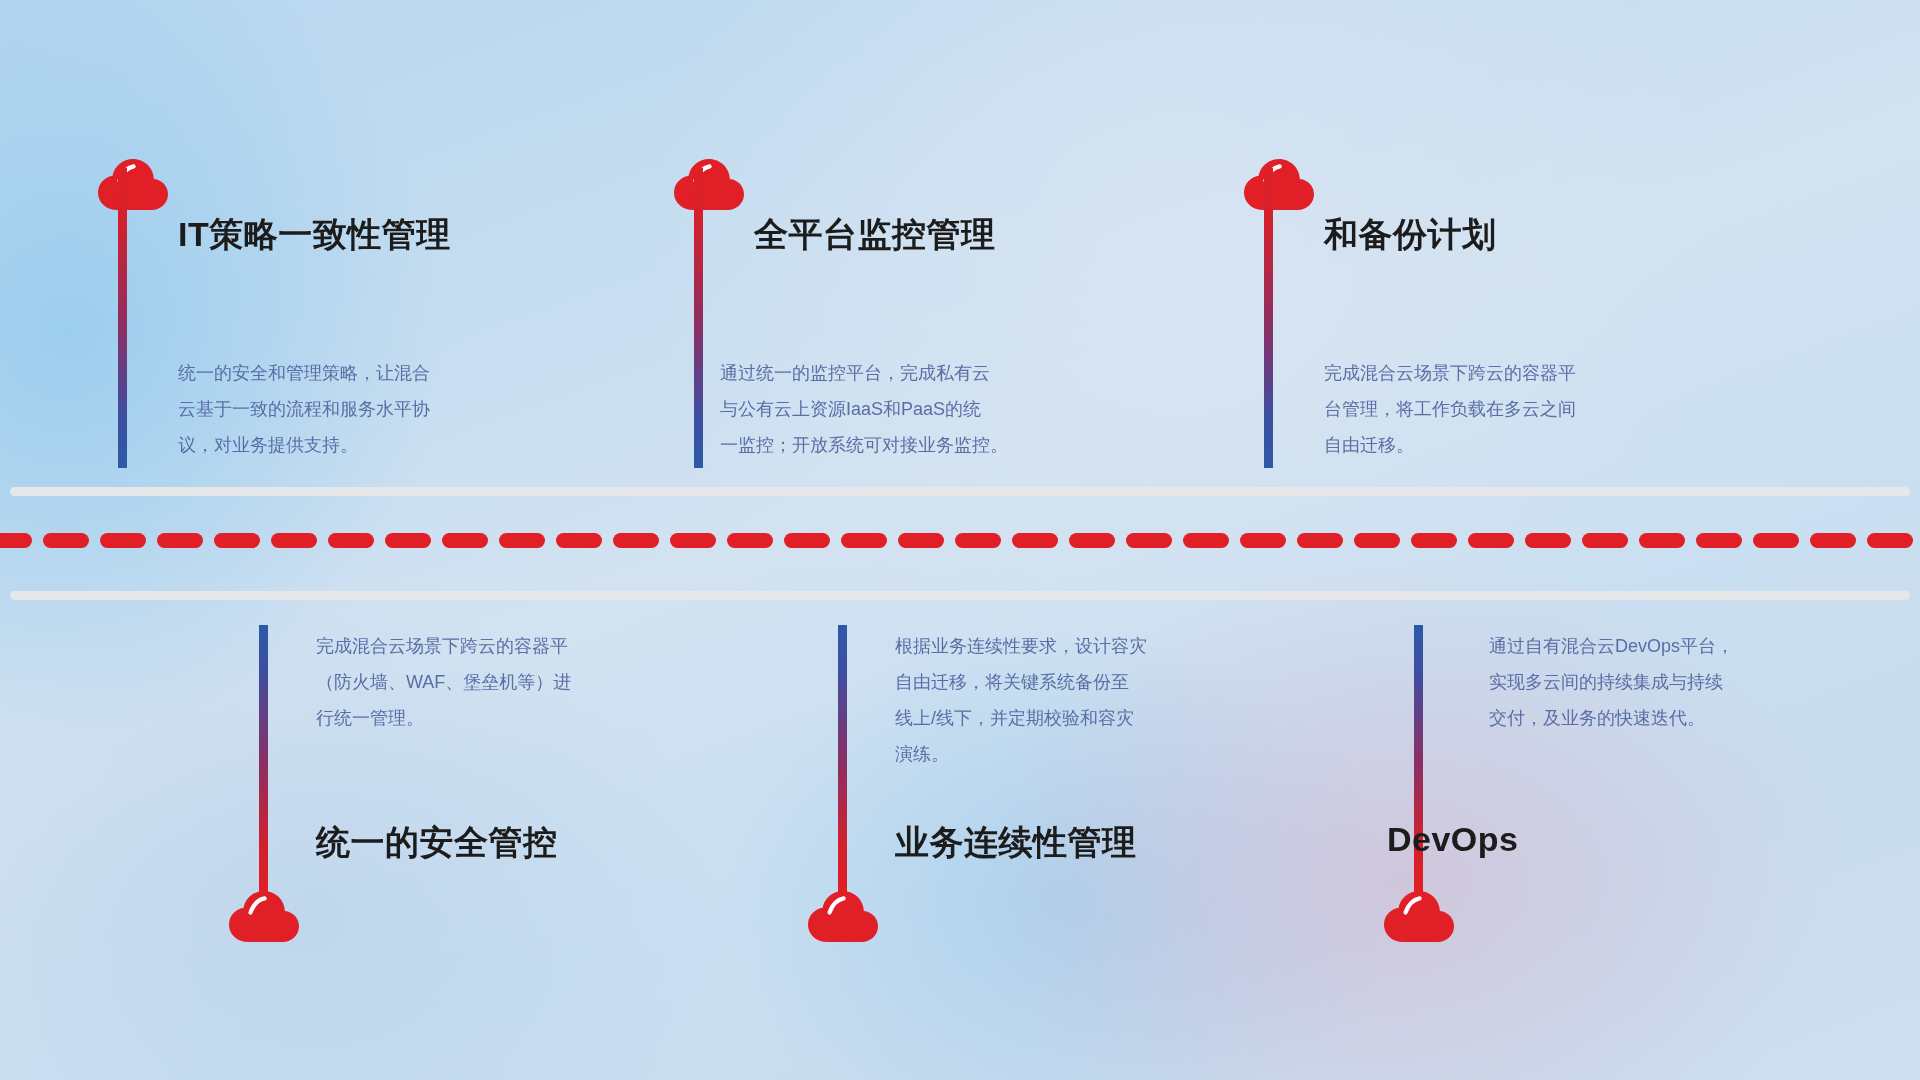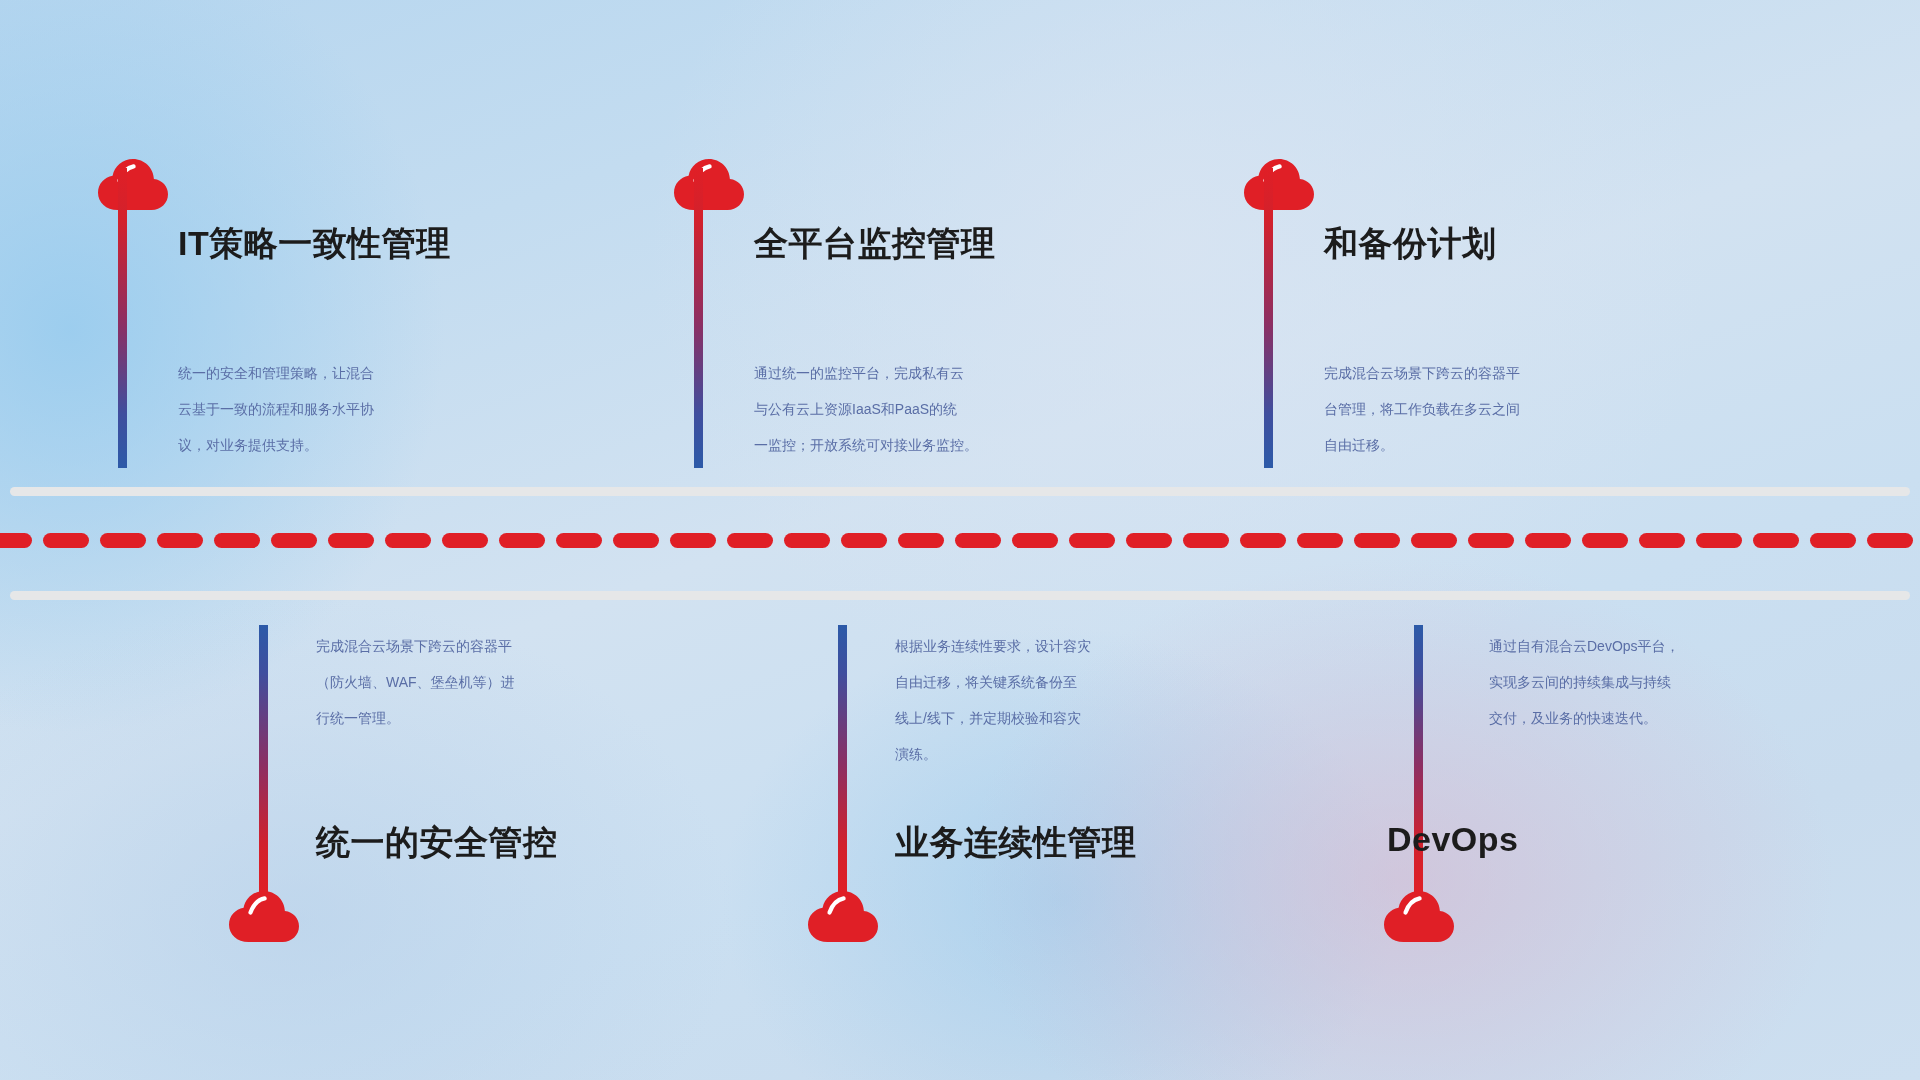--- a/index.html
+++ b/index.html
@@ -89,31 +89,31 @@
     position: absolute;
     font-size: 34px;
     font-weight: 700;
     color: #1c1c1c;
     letter-spacing: 0.5px;
     white-space: nowrap;
   }
 
   .desc {
     position: absolute;
-    font-size: 14px;
+    font-size: 18px;
     line-height: 36px;
     color: #5a6ea6;
     width: 420px;
     white-space: pre-line;
   }
 
   
   .row-top .stem { top: 168px; height: 300px; }
   .row-top .cloud { top: 158px; }
-  .row-top .title { top: 221px; text-align: center; }
+  .row-top .title { top: 212px; text-align: center; }
   .row-top .desc  { top: 355px; }
 
   
   .row-bottom .stem { top: 625px; height: 268px; }
   .row-bottom .cloud { top: 890px; }
   .row-bottom .title { top: 820px; }
   .row-bottom .desc  { top: 628px; }
 </style>
 </head>
 <body>
@@ -134,21 +134,21 @@
 议，对业务提供支持。</div>
     </div>
 
     <div class="col" style="left:0;top:0;">
       <svg class="cloud" style="left:673px;" viewBox="0 0 72 54">
         <path d="M20.5,52 C9.2,52 1,44.4 1,34.7 C1,26.1 7.3,19.1 15.6,17.8 C17.4,8.1 25.9,1 36,1 C47.3,1 56.5,9.9 56.9,21 C65.3,22 71,28.3 71,36.2 C71,44.9 63.8,52 54.6,52 Z" fill="#e01f26"></path>
         <path d="M22.5,22.5 C25.3,14.8 30.5,9.6 36.6,8.4" stroke="#ffffff" stroke-width="4.2" stroke-linecap="round" fill="none"></path>
       </svg>
       <div class="stem down" style="left:694px;"></div>
       <div class="title" style="left:754px;">全平台监控管理</div>
-      <div class="desc" style="left:754px;width:470px;">通过统一的监控平台，完成私有云
+      <div class="desc" style="left:720px;width:470px;">通过统一的监控平台，完成私有云
 与公有云上资源IaaS和PaaS的统
 一监控；开放系统可对接业务监控。</div>
     </div>
 
     <div class="col" style="left:0;top:0;">
       <svg class="cloud" style="left:1243px;" viewBox="0 0 72 54">
         <path d="M20.5,52 C9.2,52 1,44.4 1,34.7 C1,26.1 7.3,19.1 15.6,17.8 C17.4,8.1 25.9,1 36,1 C47.3,1 56.5,9.9 56.9,21 C65.3,22 71,28.3 71,36.2 C71,44.9 63.8,52 54.6,52 Z" fill="#e01f26"></path>
         <path d="M22.5,22.5 C25.3,14.8 30.5,9.6 36.6,8.4" stroke="#ffffff" stroke-width="4.2" stroke-linecap="round" fill="none"></path>
       </svg>
       <div class="stem down" style="left:1264px;"></div>

